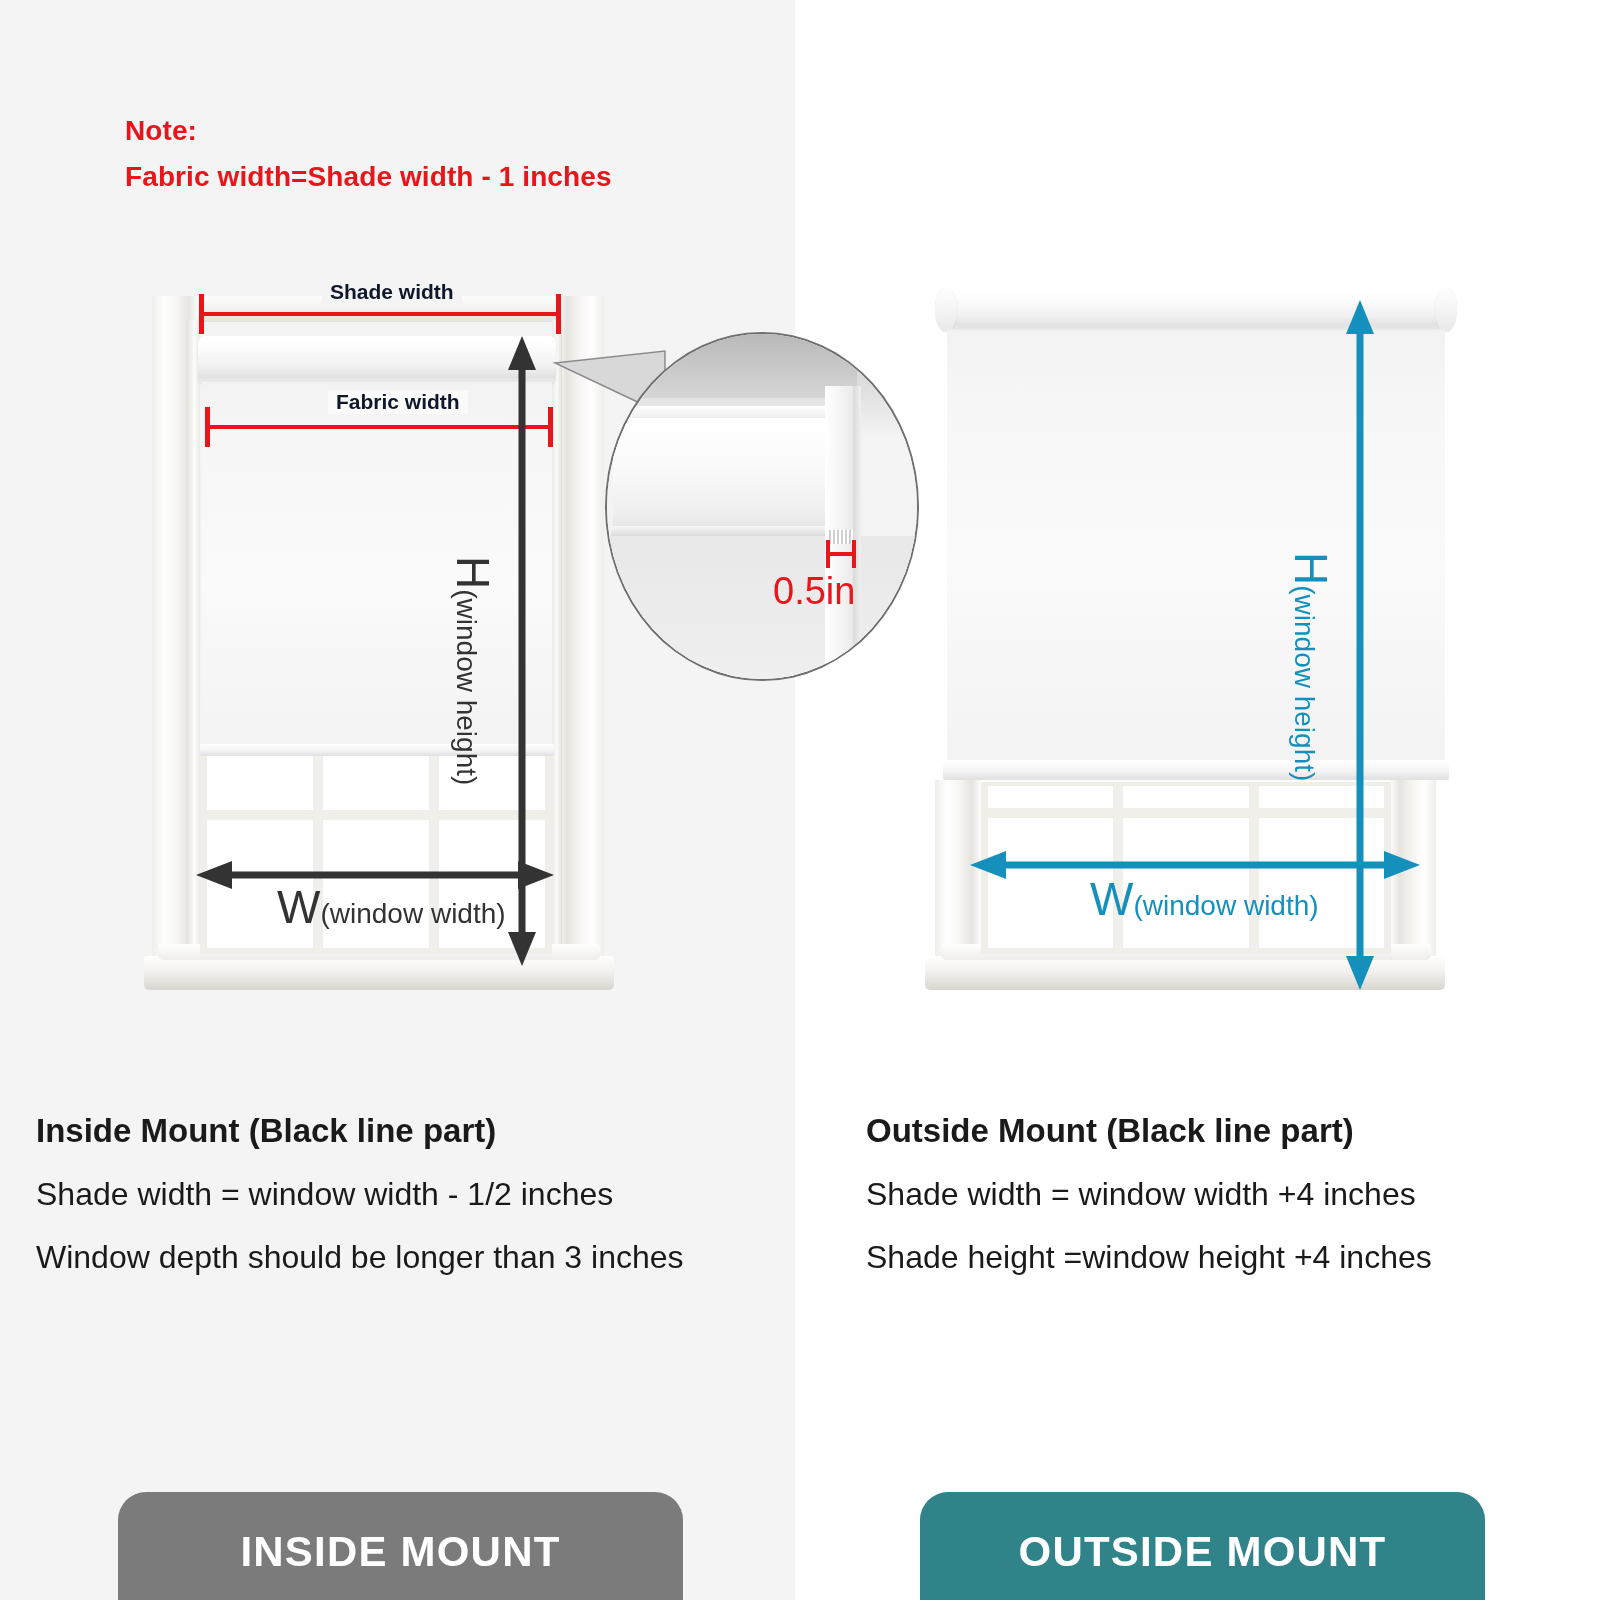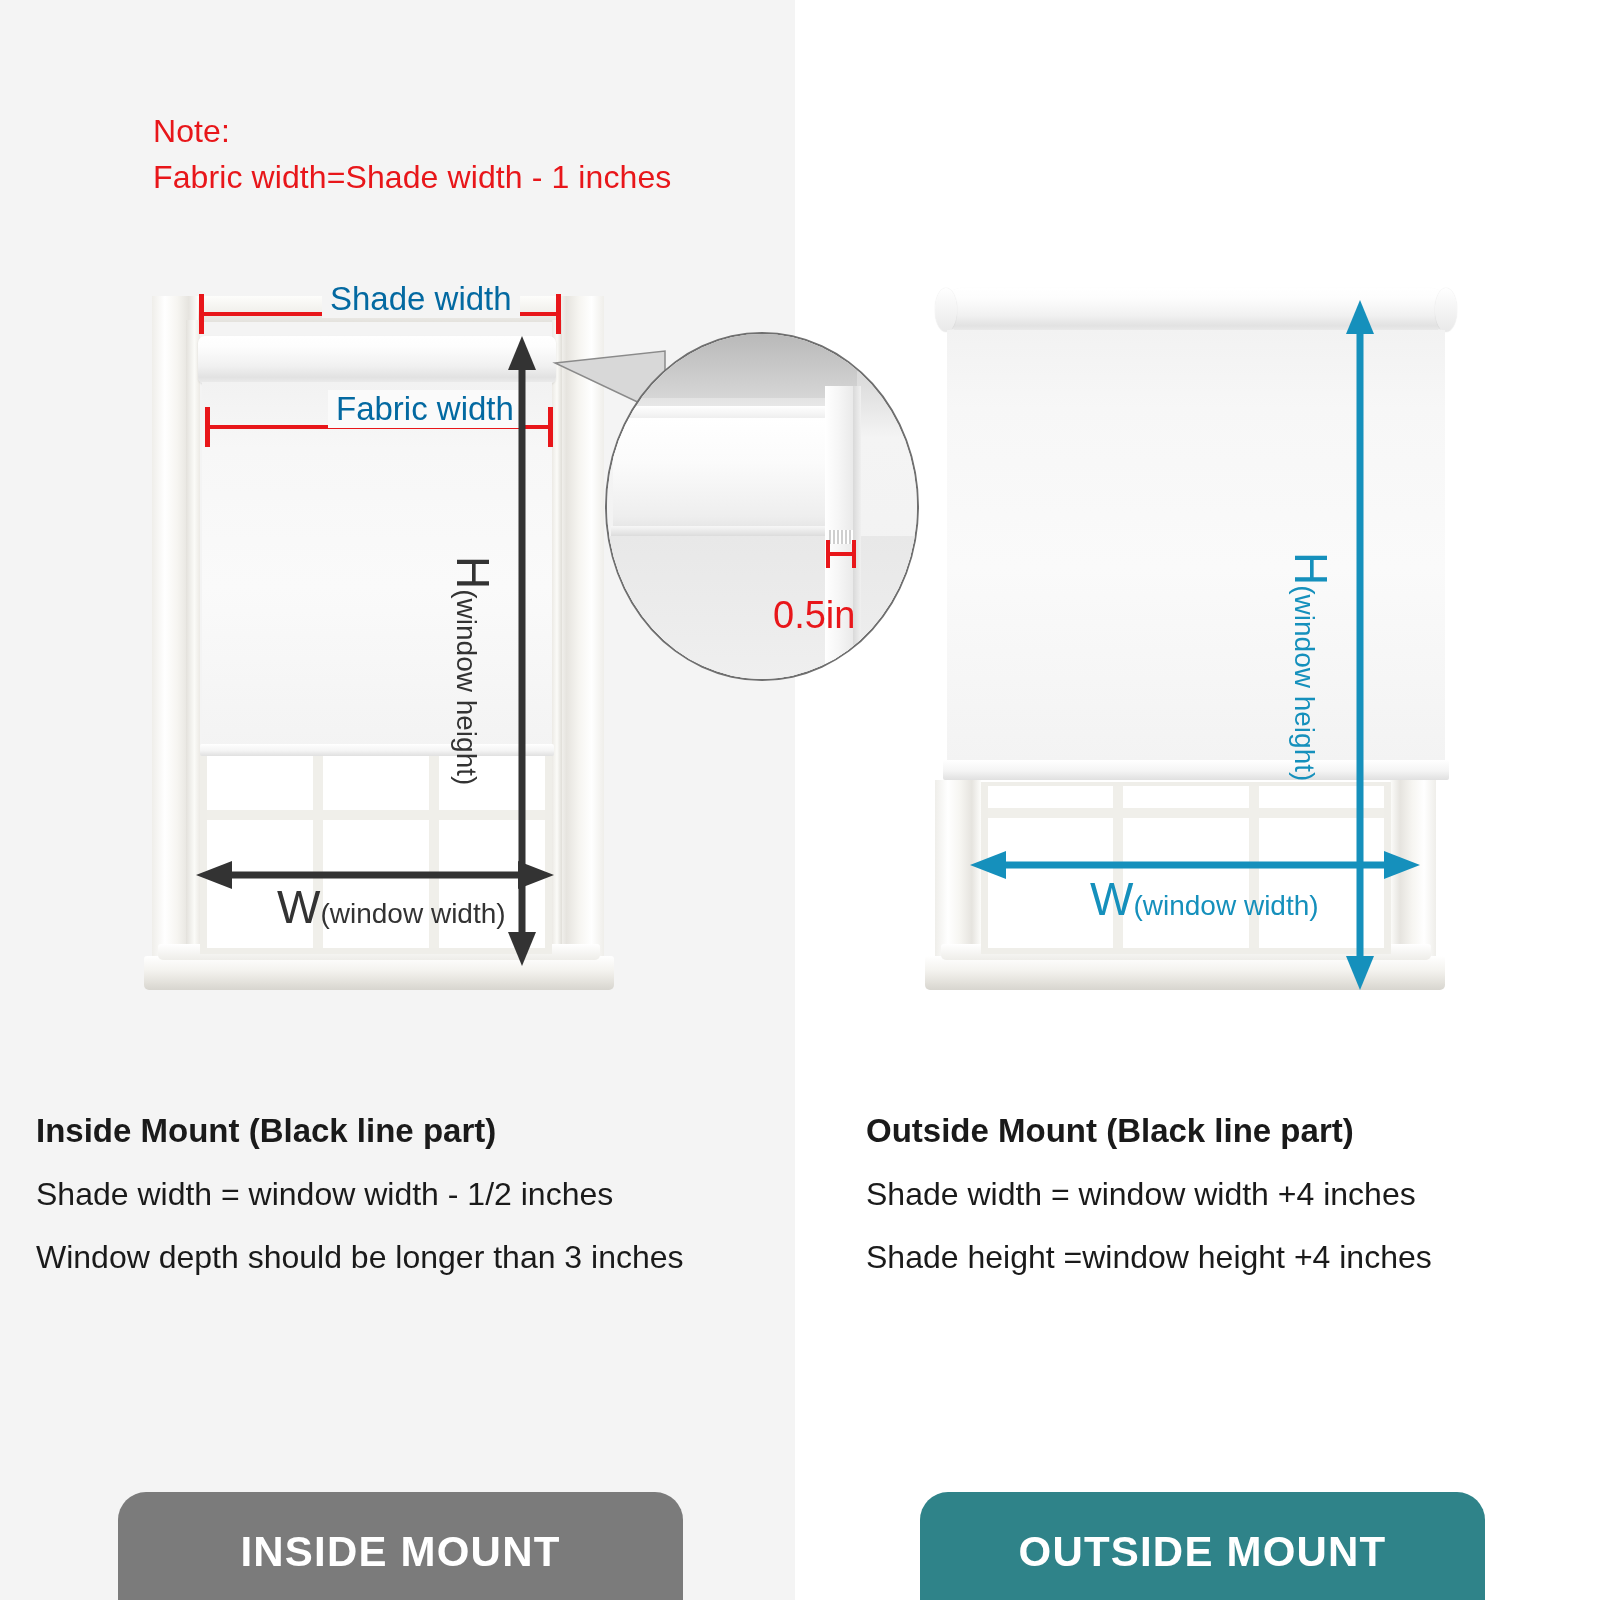--- a/index.html
+++ b/index.html
@@ -16,23 +16,22 @@
     background:#f4f4f4;
   }
   #panel-right-bg{
     position:absolute;left:795px;top:0;width:805px;height:1600px;
     background:#ffffff;
   }
 
   
   #note-block{
     position:absolute;left:125px;top:108px;width:620px;
-    color:#e8161a;font-size:32px;line-height:46px;font-weight:400;
+    color:#e8161a;font-size:28px;line-height:46px;font-weight:700;
     letter-spacing:0.1px;
-    margin-left:28px;
   }
   #note-block div{white-space:nowrap;}
 
   
   .window-unit{position:absolute;}
   .casing{
     position:absolute;
     background:linear-gradient(180deg,#fbfbf9 0%,#f3f2ee 100%);
   }
   .casing-left{
@@ -76,22 +75,23 @@
   .bottom-rail{
     position:absolute;
     background:linear-gradient(180deg,#ffffff 0%,#f4f4f4 55%,#e0e0e0 100%);
     border-radius:2px;
   }
 
   
   .red-line{position:absolute;background:#e8161a;}
   .red-tick{position:absolute;background:#e8161a;width:5px;}
   .red-label{
-    position:absolute;color:#0369a1;font-size:33px;white-space:nowrap;
+    position:absolute;color:#0f172a;font-size:21px;white-space:nowrap;
     background:transparent;
+    font-weight:bold;
   }
 
   
   .arrow-svg{position:absolute;overflow:visible;}
 
   .dim-text{
     position:absolute;white-space:nowrap;font-weight:400;
   }
   .dim-text .big{font-size:46px;}
   .dim-text .small{font-size:28px;}
@@ -207,21 +207,21 @@
   <div class="mag-inner" style="left:0;top:202px;width:310px;height:143px;background:linear-gradient(180deg,#e8e8e8,#efefef);"></div>
 
   <div class="mag-inner" style="left:218px;top:52px;width:30px;height:293px;background:linear-gradient(90deg,#ffffff,#f6f6f6 45%,#e8e8e8);"></div>
   <div class="mag-inner" style="left:246px;top:52px;width:8px;height:293px;background:linear-gradient(90deg,#d9d9d9,#f0f0f0);"></div>
 
   <div class="mag-inner" style="left:222px;top:196px;width:24px;height:14px;background:repeating-linear-gradient(90deg,#cfcfcf 0 2px,#ffffff 2px 4px);"></div>
 
   <div class="mag-inner" style="left:219px;top:218px;width:30px;height:4px;background:#e8161a;"></div>
   <div class="mag-inner" style="left:219px;top:206px;width:4px;height:28px;background:#e8161a;"></div>
   <div class="mag-inner" style="left:245px;top:206px;width:4px;height:28px;background:#e8161a;"></div>
-  <div class="mag-inner" style="left:166px;top:260px;color:#e8161a;font-size:38px;white-space:nowrap;">0.5in</div>
+  <div class="mag-inner" style="left:166px;top:236px;color:#e8161a;font-size:38px;white-space:nowrap;">0.5in</div>
 </div>
 
 <div class="window-unit" style="left:795px;top:0;width:805px;height:1030px;">
 
   <div class="casing casing-left" style="left:140px;top:780px;width:46px;height:192px;"></div>
   <div class="casing casing-right" style="left:595px;top:780px;width:46px;height:192px;"></div>
   <div class="sill" style="position:absolute;left:130px;top:956px;width:520px;height:34px;"></div>
   <div class="sill" style="position:absolute;left:146px;top:944px;width:490px;height:16px;background:linear-gradient(180deg,#ffffff,#eeede9);"></div>
 
   <div class="sash" style="left:186px;top:782px;width:410px;height:172px;background:#efeee9;"></div>

